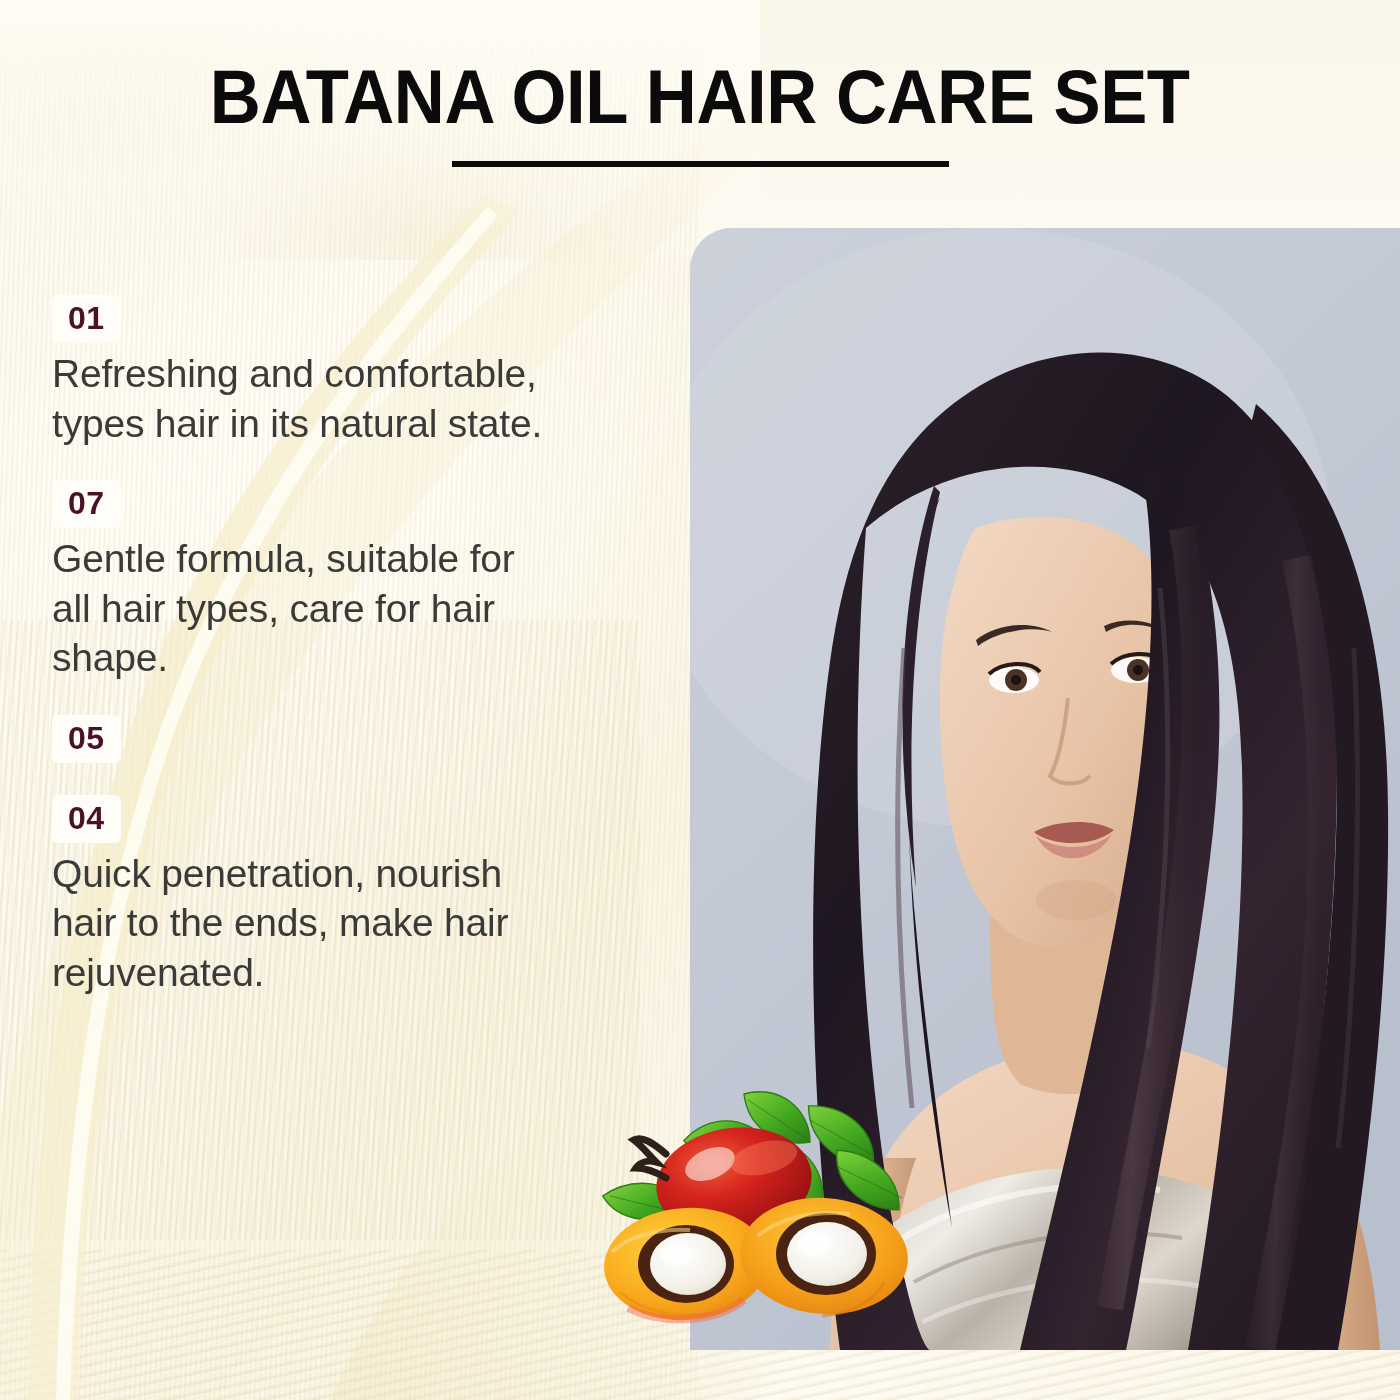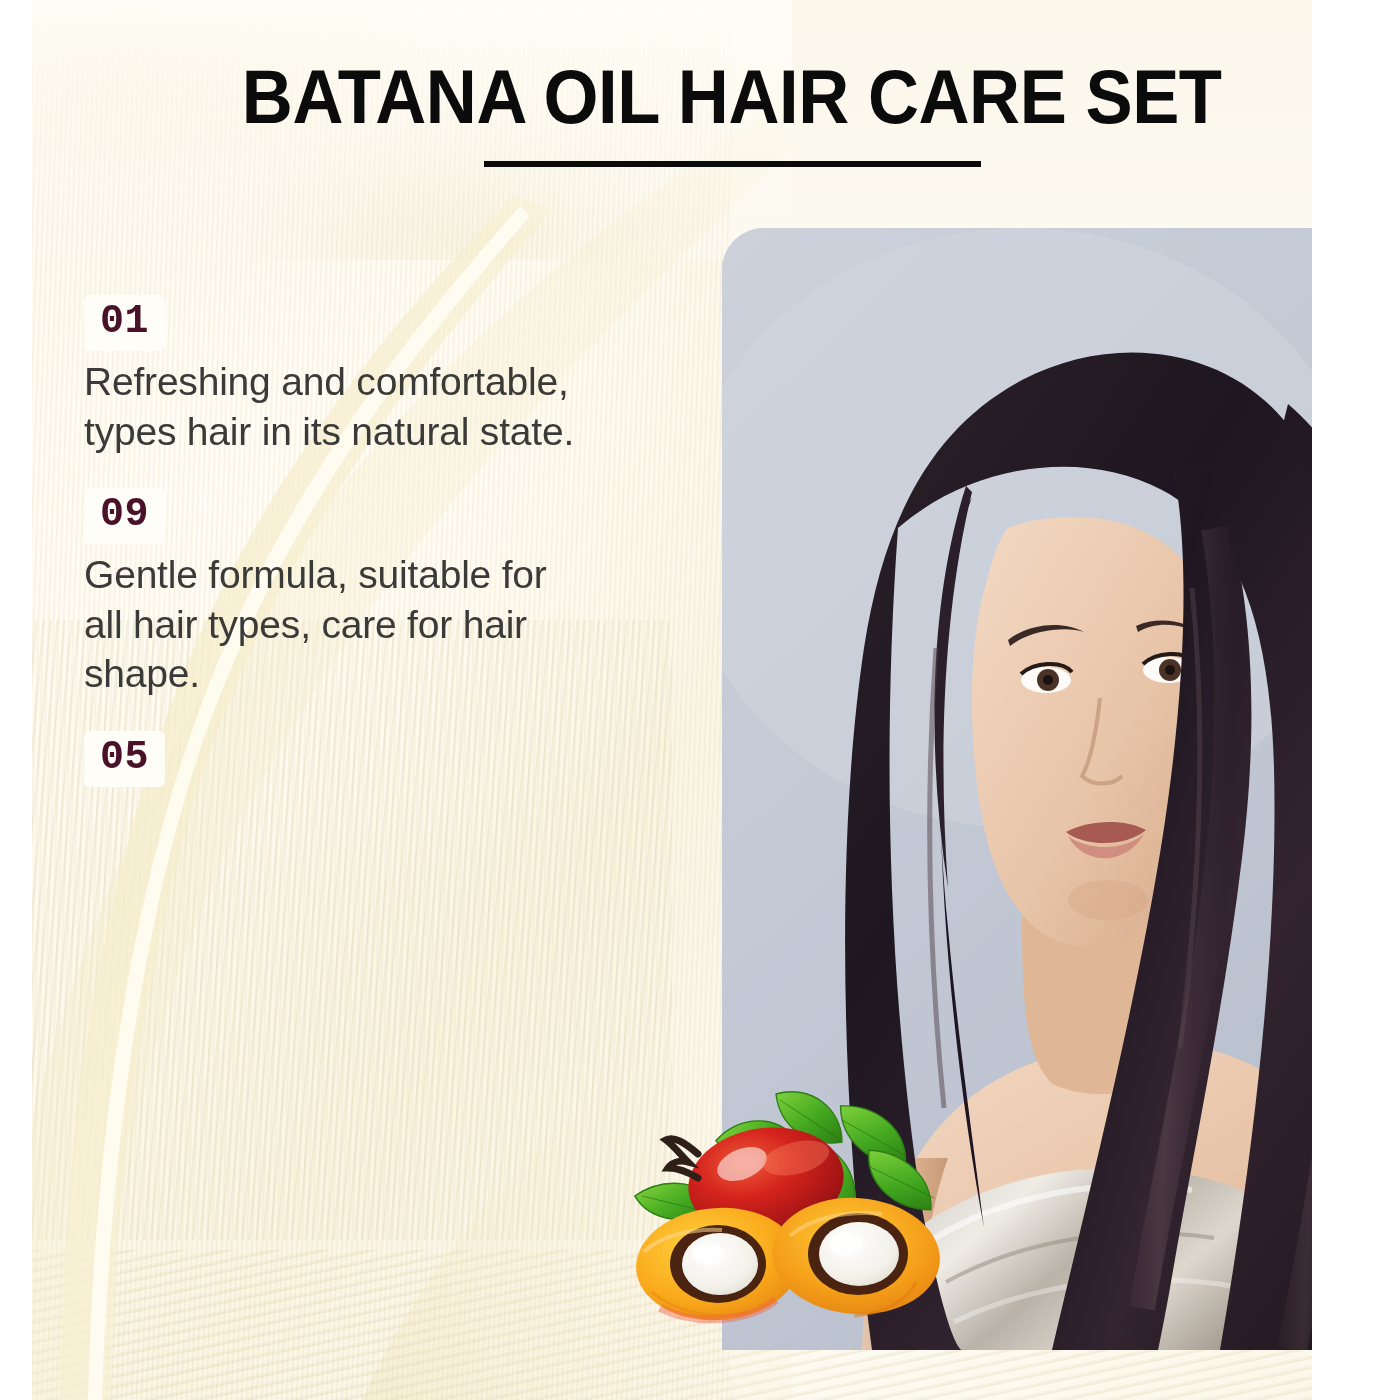--- a/index.html
+++ b/index.html
@@ -6,26 +6,25 @@
 
   html, body {
     width:1400px; height:1400px;
     overflow:hidden;
     background:#ffffff;
     font-family:"Liberation Sans", sans-serif;
   }
 
   #page {
     position:relative;
-    width:1280px; height:1400px;
+    width:1400px; height:1400px;
     overflow:hidden;
     background:
       radial-gradient(ellipse 900px 700px at 18% 34%, #fffdf6 0%, rgba(255,253,246,0) 62%),
       linear-gradient(128deg, #fbf7e8 0%, #fdfaf0 28%, #faf5e4 52%, #fdfaf1 76%, #fbf7ea 100%);
-    margin-left: 32px;
   }
 
   
   .tex-vert {
     position:absolute; left:0; top:0; width:700px; height:1400px;
     background:repeating-linear-gradient(
         92deg,
         rgba(226,214,178,0.00) 0px,
         rgba(226,214,178,0.00) 2px,
         rgba(219,205,163,0.30) 3px,
@@ -95,23 +94,23 @@
     left:52px; top:295px;
     width:600px;
   }
   .feature { margin-bottom:32px; }
   .feature:last-child { margin-bottom:0; }
 
   .badge {
     display:inline-block;
     background:#fffdf8;
     color:#4a1228;
-    font-family:Liberation Mono, monospace;
+    font-family:Liberation Sans, sans-serif;
     font-weight:700;
-    font-size:40px;
+    font-size:32px;
     line-height:1;
     padding:7px 16px 9px 16px;
     border-radius:6px;
     letter-spacing:0.5px;
   }
   .feature-text {
     margin-top:6px;
     font-family:"Liberation Sans", sans-serif;
     font-size:39px;
     line-height:1.27;
@@ -190,30 +189,36 @@
 
   <div class="features">
 
     <div class="feature">
       <div class="badge">01</div>
       <div class="feature-text">Refreshing and comfortable,
 types hair in its natural state.</div>
     </div>
 
     <div class="feature">
-      <div class="badge">09</div>
+      <div class="badge">07</div>
       <div class="feature-text">Gentle formula, suitable for
 all hair types, care for hair
 shape.</div>
     </div>
 
     <div class="feature">
       <div class="badge">05</div>
     </div>
 
+    <div class="feature">
+      <div class="badge">04</div>
+      <div class="feature-text">Quick penetration, nourish
+hair to the ends, make hair
+rejuvenated.</div>
+    </div>
 
   </div>
 
   <div class="photo">
     <svg viewBox="0 0 710 1122" preserveAspectRatio="xMidYMid slice">
       <defs>
         <linearGradient id="backdrop" x1="0" y1="0" x2="0.6" y2="1">
           <stop offset="0%" stop-color="#ccd1da"></stop>
           <stop offset="45%" stop-color="#c3c9d5"></stop>
           <stop offset="100%" stop-color="#b9c0cd"></stop>

